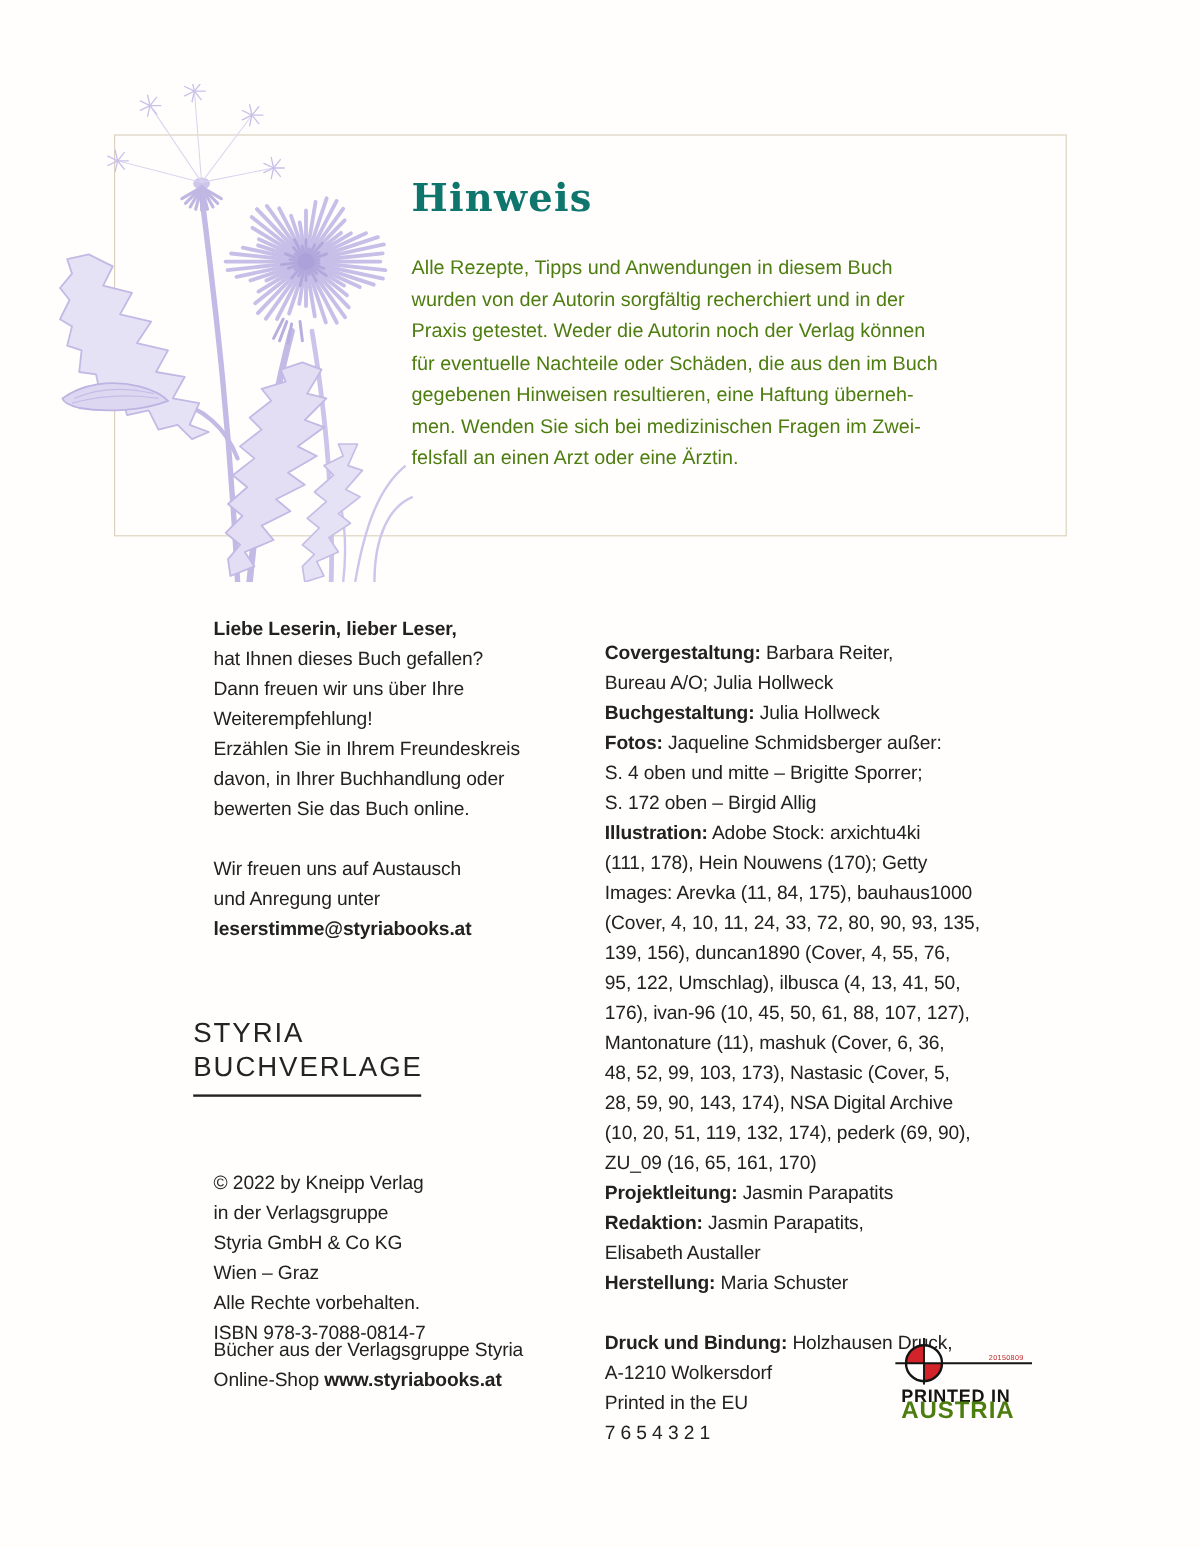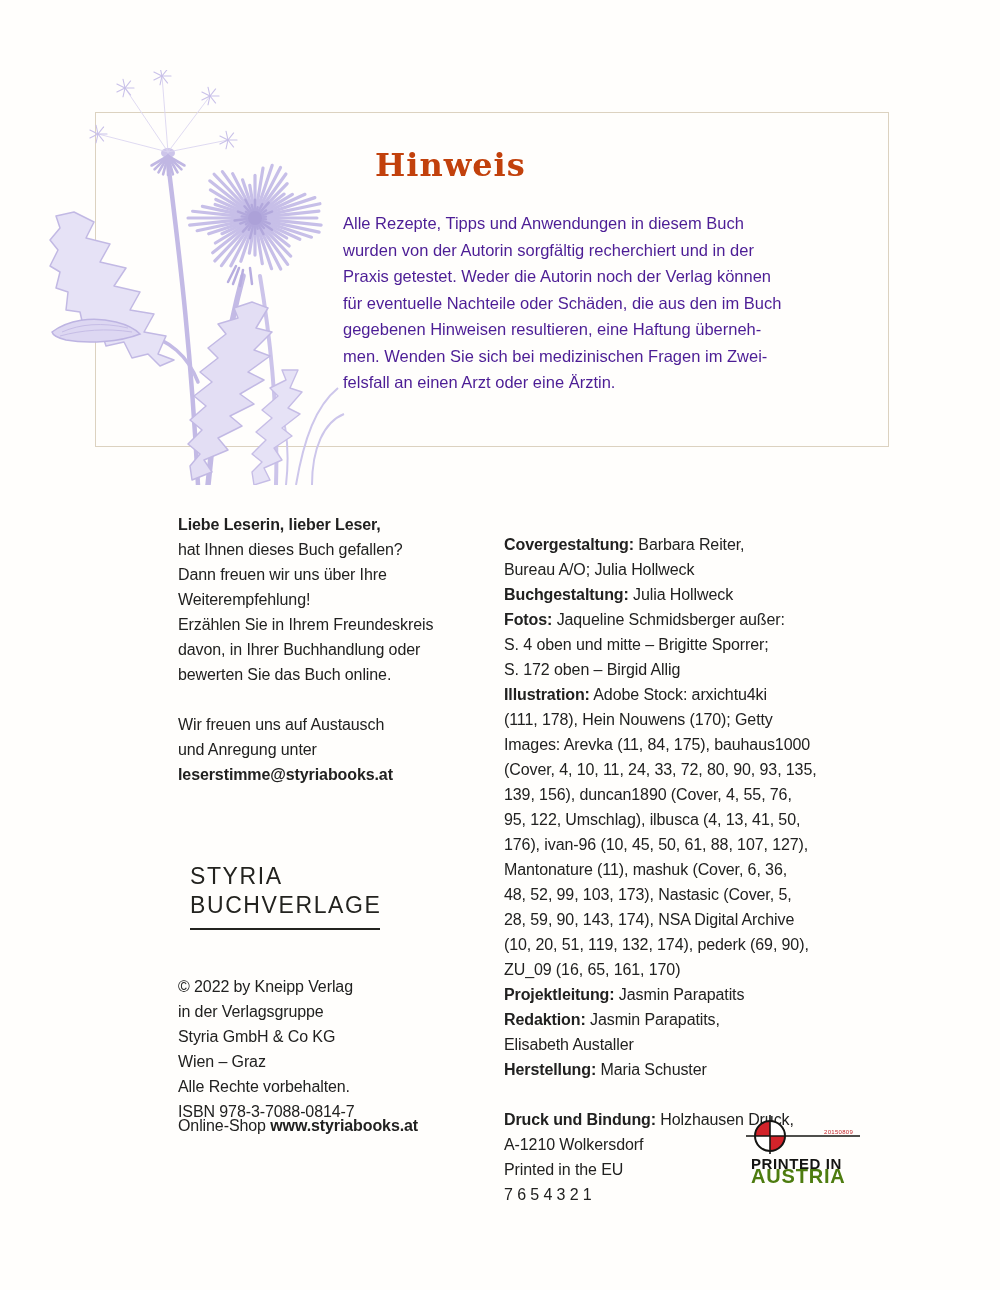--- a/index.html
+++ b/index.html
@@ -13,30 +13,30 @@
   .line .b{font-weight:700;}
 
   
   .notice-box{
     position:absolute;left:95px;top:112px;width:792px;height:333px;
     border:1px solid #dcd2c0;background:transparent;z-index:1;
   }
   .notice-title{
     position:absolute;left:343px;top:146px;z-index:3;
     font-family:"DejaVu Serif",serif;font-weight:700;
-    font-size:32px;line-height:38px;color:#c2410c;letter-spacing:1px;margin-left:32px;
+    font-size:32px;line-height:38px;color:#0f766e;letter-spacing:1px;
   }
   .notice-body{z-index:3;}
-  .notice-body .line{height:26.5px;line-height:26.5px;font-size:16.5px;color:#4c1d95;letter-spacing:0;}
+  .notice-body .line{height:26.5px;line-height:26.5px;font-size:16.5px;color:#4d7c0f;letter-spacing:0;}
 
   
   .illustration{position:absolute;left:40px;top:70px;width:320px;height:415px;z-index:2;pointer-events:none;}
 
   
-  .publisher-logo{position:absolute;left:190px;top:846px;margin-top:16px;}
+  .publisher-logo{position:absolute;left:161px;top:846px;}
   .publisher-logo .logoline{font-size:23px;line-height:29px;letter-spacing:1.6px;color:#23231f;font-weight:400;}
   .logo-rule{width:190px;height:2px;background:#23231f;margin-top:8px;}
 
   
   .austria-mark{position:absolute;left:746px;top:1114px;width:114px;height:84px;}
   .austria-mark .code{
     position:absolute;left:78px;top:15px;font-size:6px;color:#c2262b;
     letter-spacing:0.3px;line-height:6px;
   }
   .austria-mark .printed-in{
@@ -242,20 +242,21 @@
   <div class="block" style="left:178px;top:938px;margin-top:36px;">
       <div class="line"><span>© 2022 by Kneipp Verlag</span></div>
       <div class="line"><span>in der Verlagsgruppe</span></div>
       <div class="line"><span>Styria GmbH &amp; Co KG</span></div>
       <div class="line"><span>Wien – Graz</span></div>
       <div class="line"><span>Alle Rechte vorbehalten.</span></div>
       <div class="line"><span>ISBN 978-3-7088-0814-7</span></div>
     </div>
 
   <div class="block" style="left:178px;top:1113px;">
+      <div class="line"><span>Bücher aus der Verlagsgruppe Styria</span></div>
       <div class="line"><span>Online-Shop </span><span class="b">www.styriabooks.at</span></div>
     </div>
 
   <div class="block" style="left:504px;top:532px;">
       <div class="line"><span class="b">Covergestaltung:</span><span> Barbara Reiter,</span></div>
       <div class="line"><span>Bureau A/O; Julia Hollweck</span></div>
       <div class="line"><span class="b">Buchgestaltung:</span><span> Julia Hollweck</span></div>
       <div class="line"><span class="b">Fotos:</span><span> Jaqueline Schmidsberger außer:</span></div>
       <div class="line"><span>S. 4 oben und mitte – Brigitte Sporrer;</span></div>
       <div class="line"><span>S. 172 oben – Birgid Allig</span></div>

